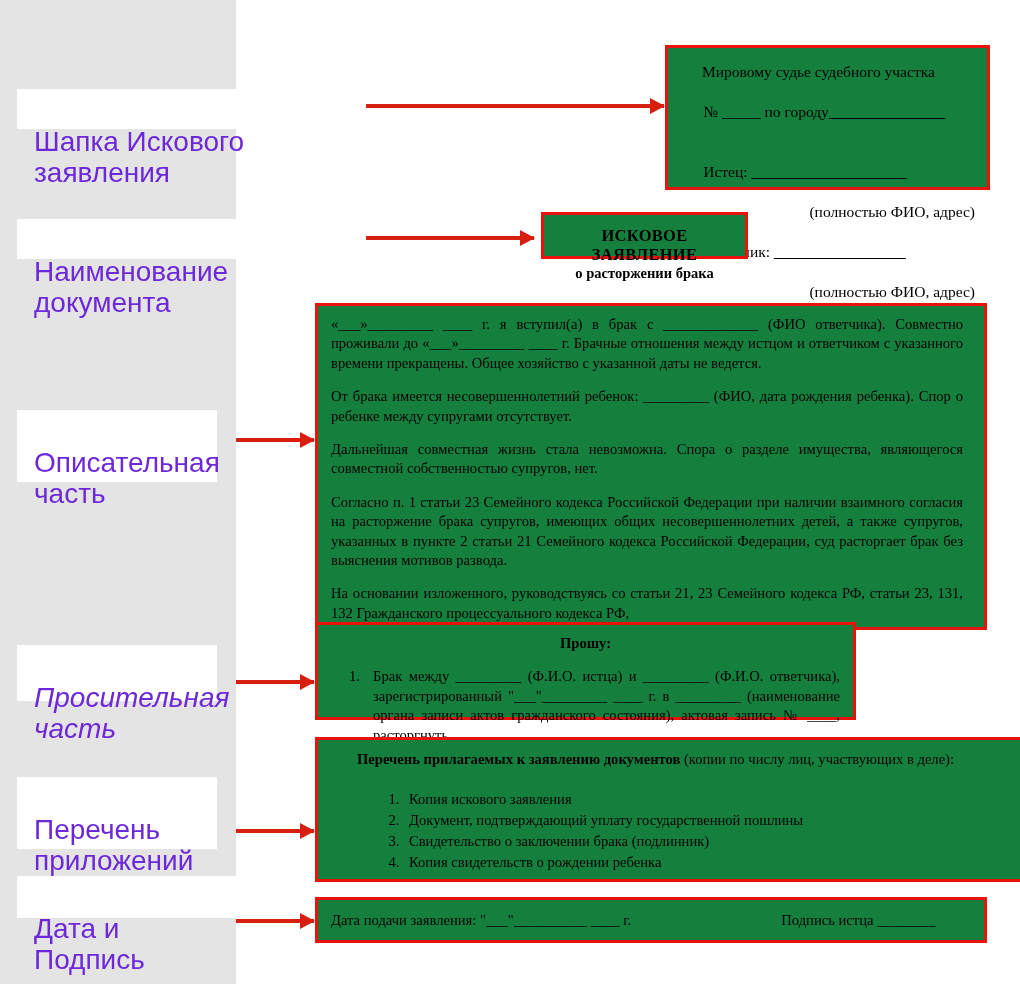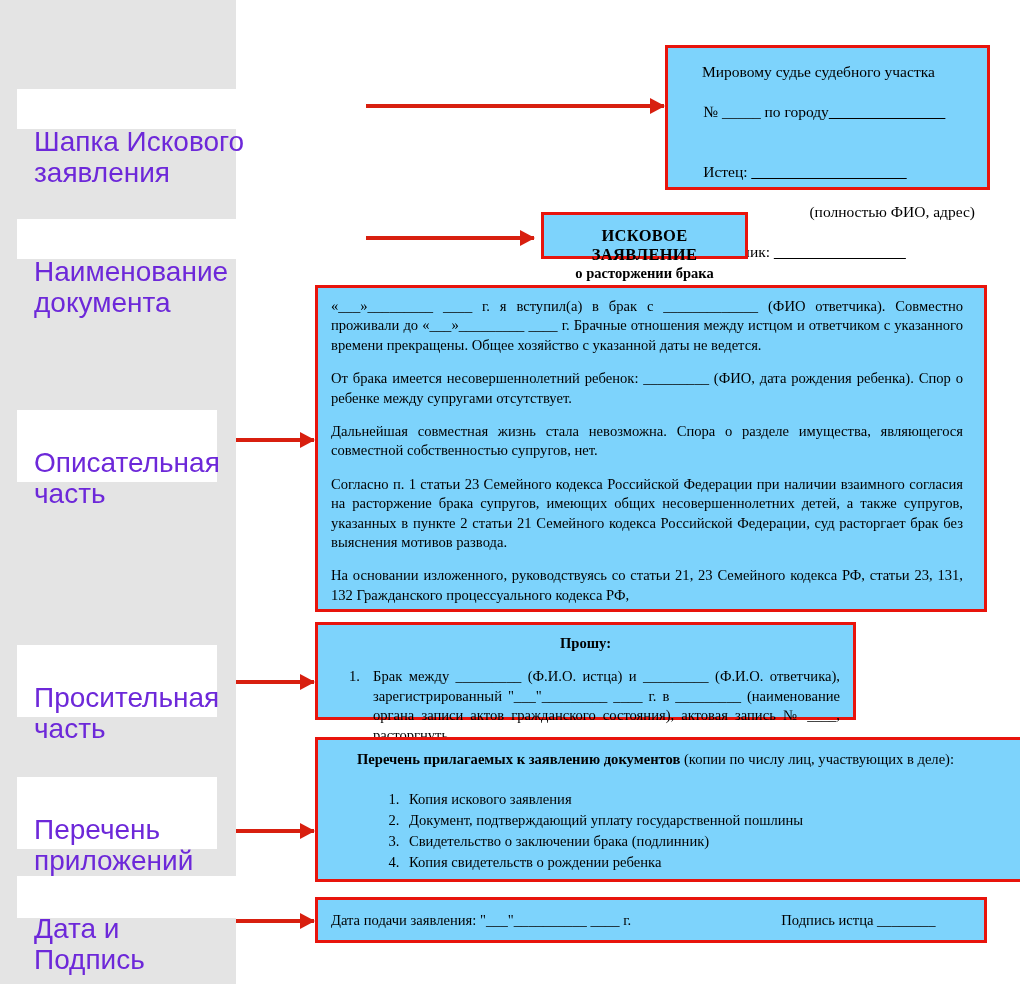--- a/index.html
+++ b/index.html
@@ -59,21 +59,21 @@
     height: 0;
     border-top: 8px solid transparent;
     border-bottom: 8px solid transparent;
     border-left: 15px solid #d81f0f;
   }
 
   
   .box {
     position: absolute;
     border: 3px solid #e8140c;
-    background: #7dd3fc;
+    background: #15803d;
     box-sizing: border-box;
     font-family: "Liberation Serif", serif;
     color: #000000;
   }
 
   .hdr-box {
     padding: 14px 12px 10px 12px;
     font-size: 15.5px;
     line-height: 20px;
   }
@@ -88,20 +88,21 @@
     font-weight: bold;
   }
   .title-main { font-size: 16.5px; letter-spacing: 0.3px; line-height: 19px; }
   .title-sub  { font-size: 14.5px; line-height: 18px; }
 
   .body-box {
     padding: 9px 21px 10px 13px;
     font-size: 14.6px;
     line-height: 19.4px;
     text-align: justify;
+    margin-top: 18px;
   }
   .body-box p { margin: 0 0 14px 0; }
   .body-box p:last-child { margin-bottom: 0; }
 
   .ask-box { padding: 9px 13px 11px 13px; font-size: 14.6px; line-height: 19.4px; }
   .ask-title { text-align: center; font-weight: bold; margin-bottom: 14px; }
   .ask-item {
     display: flex;
     text-align: justify;
     padding-left: 18px;
@@ -138,21 +139,21 @@
 
   <div class="label" style="left:17px; top:219px; width:335px; height:40px;">
     <span>Наименование документа</span>
   </div>
 
   <div class="label" style="left:17px; top:410px; width:200px; height:72px;">
     <span>Описательная
 часть</span>
   </div>
 
-  <div class="label" style="left:17px; top:645px; width:200px; height:72px;">
+  <div class="label" style="left:17px; top:645px; width:200px; height:56px;font-style:italic;">
     <span>Просительная
 часть</span>
   </div>
 
   <div class="label" style="left:17px; top:777px; width:200px; height:72px;">
     <span>Перечень
 приложений</span>
   </div>
 
   <div class="label" style="left:17px; top:876px; width:225px; height:42px;">

